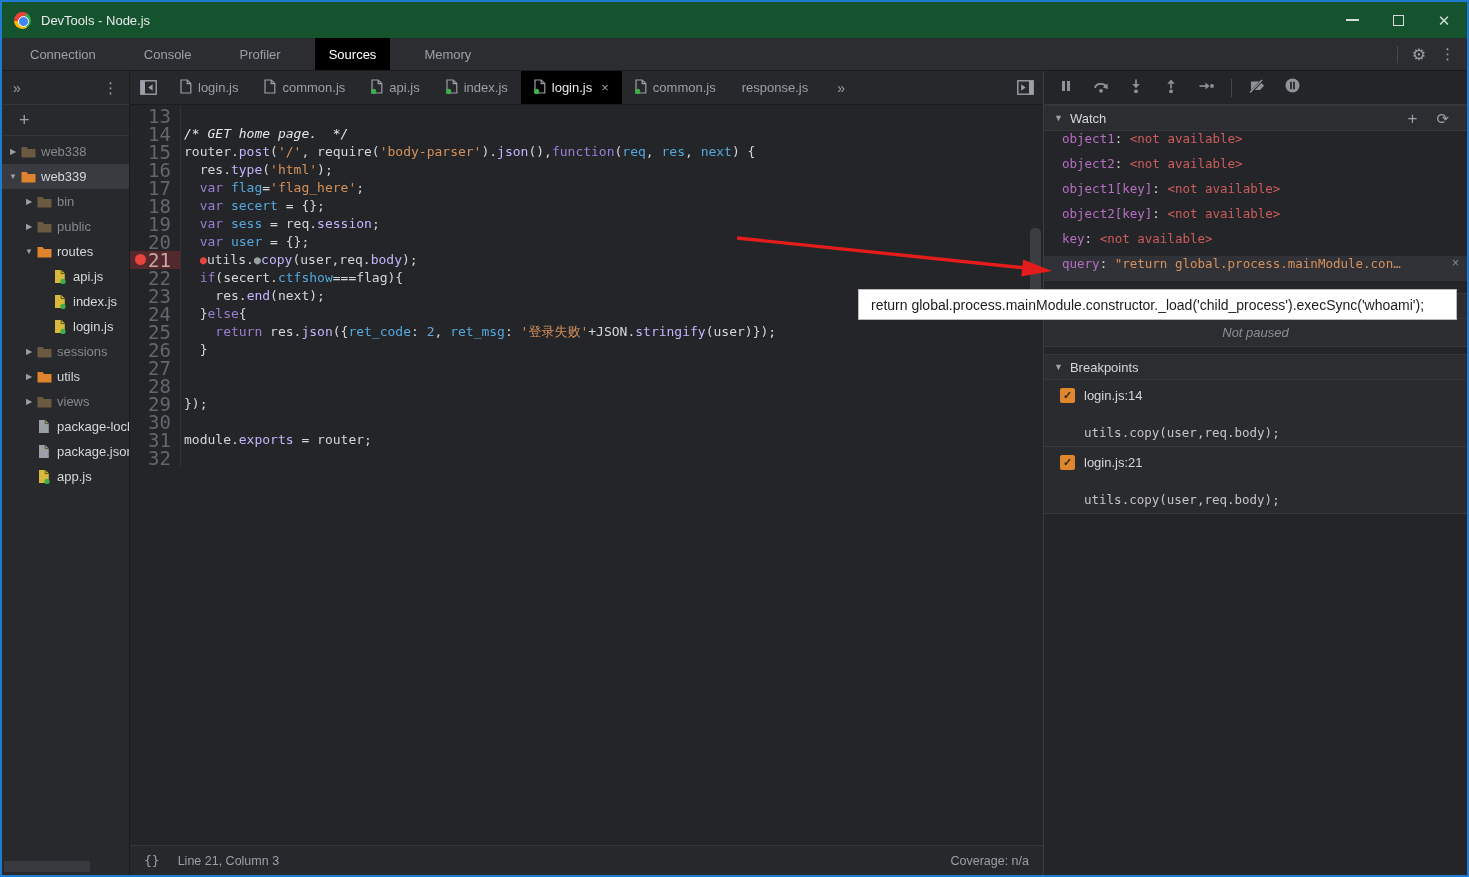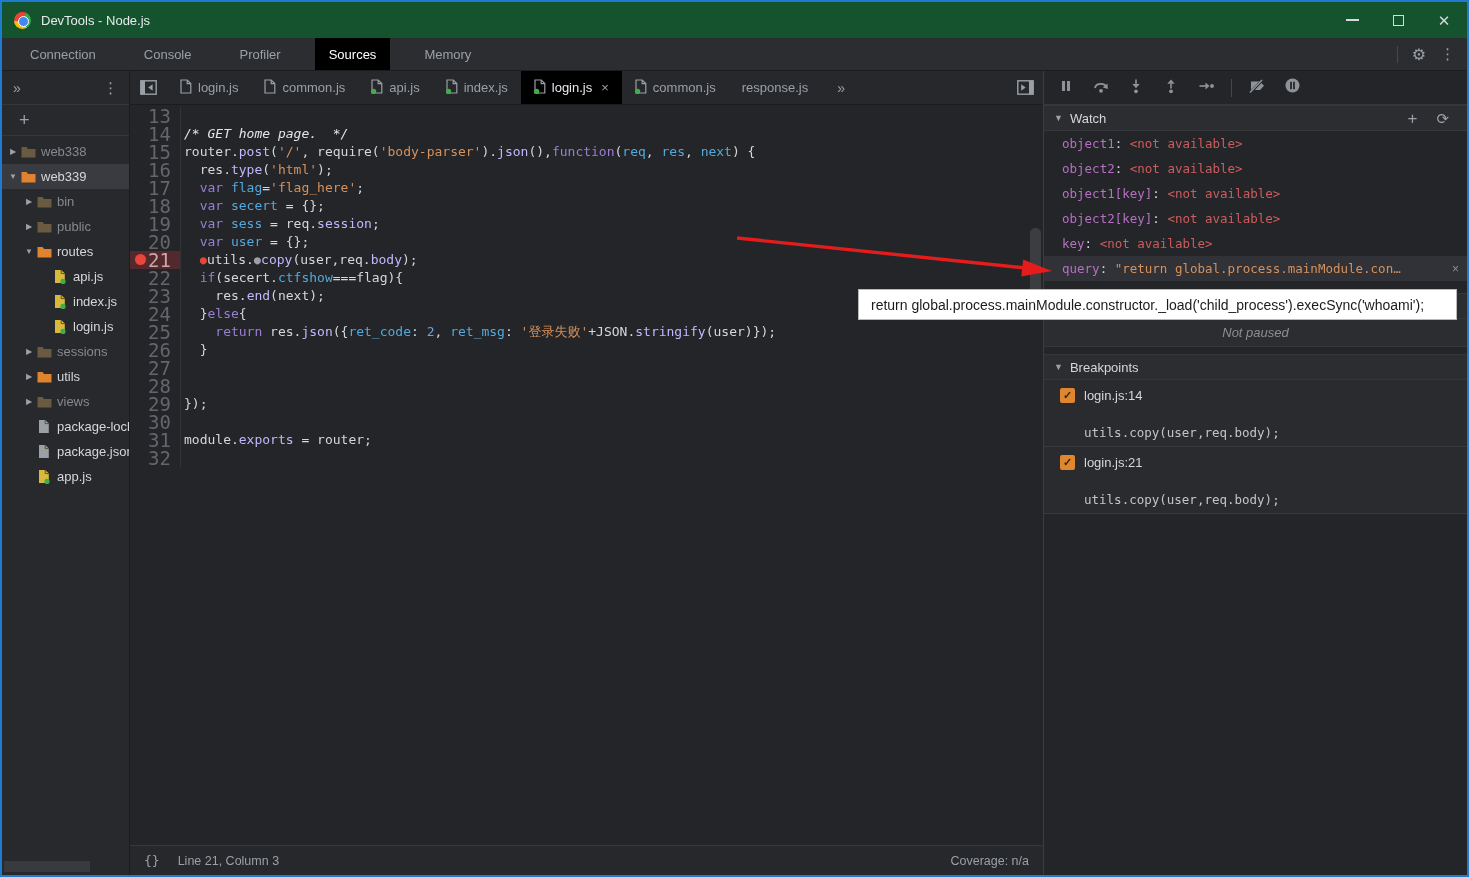--- a/index.html
+++ b/index.html
@@ -77,21 +77,21 @@
   .dbg-toolbar{height:34px;border-bottom:1px solid #35373b;display:flex;align-items:center;padding-left:12px;gap:15px;flex:none;}
   .dbg-btn{width:20px;height:20px;display:flex;align-items:center;justify-content:center;}
   .dbg-sep{width:1px;height:18px;background:#45474b;}
   .section-head{height:26px;background:#2b2d31;border-bottom:1px solid #35373b;border-top:1px solid #35373b;
     display:flex;align-items:center;padding:0 10px;color:#d5d7da;font-size:13px;flex:none;}
   .section-head:first-of-type{border-top:none;}
   .tri{font-size:9px;color:#9aa0a6;margin-right:7px;}
   .head-actions{margin-left:auto;display:flex;align-items:center;gap:19px;color:#9aa0a6;padding-right:8px;}
   .icon-plus{font-size:17px;line-height:1;}
   .icon-refresh{font-size:15px;line-height:1;}
-  .watch-row{height:25px;display:flex;align-items:center;padding:0 8px 0 18px;
+  .watch-row{height:25px;display:flex;padding:0 8px 0 18px;
     font-family:"DejaVu Sans Mono",monospace;font-size:12.5px;white-space:nowrap;overflow:hidden;}
   .watch-row.hl{background:#313237;}
   .w-name{color:#b76fc4;}
   .w-colon{color:#d5d7da;white-space:pre;}
   .w-na{color:#cd5c5c;}
   .w-str{color:#d6915c;overflow:hidden;flex:1;}
   .w-close{margin-left:4px;color:#8a8d92;font-family:"Liberation Sans",sans-serif;font-size:12px;flex:none;}
   .watch-pad{height:12px;flex:none;}
   .not-paused{height:28px;background:#2c2d30;border-bottom:1px solid #35373b;display:flex;align-items:center;justify-content:center;color:#8a8f94;font-style:italic;font-size:13px;flex:none;}
   .scope-pad{height:7px;flex:none;}

